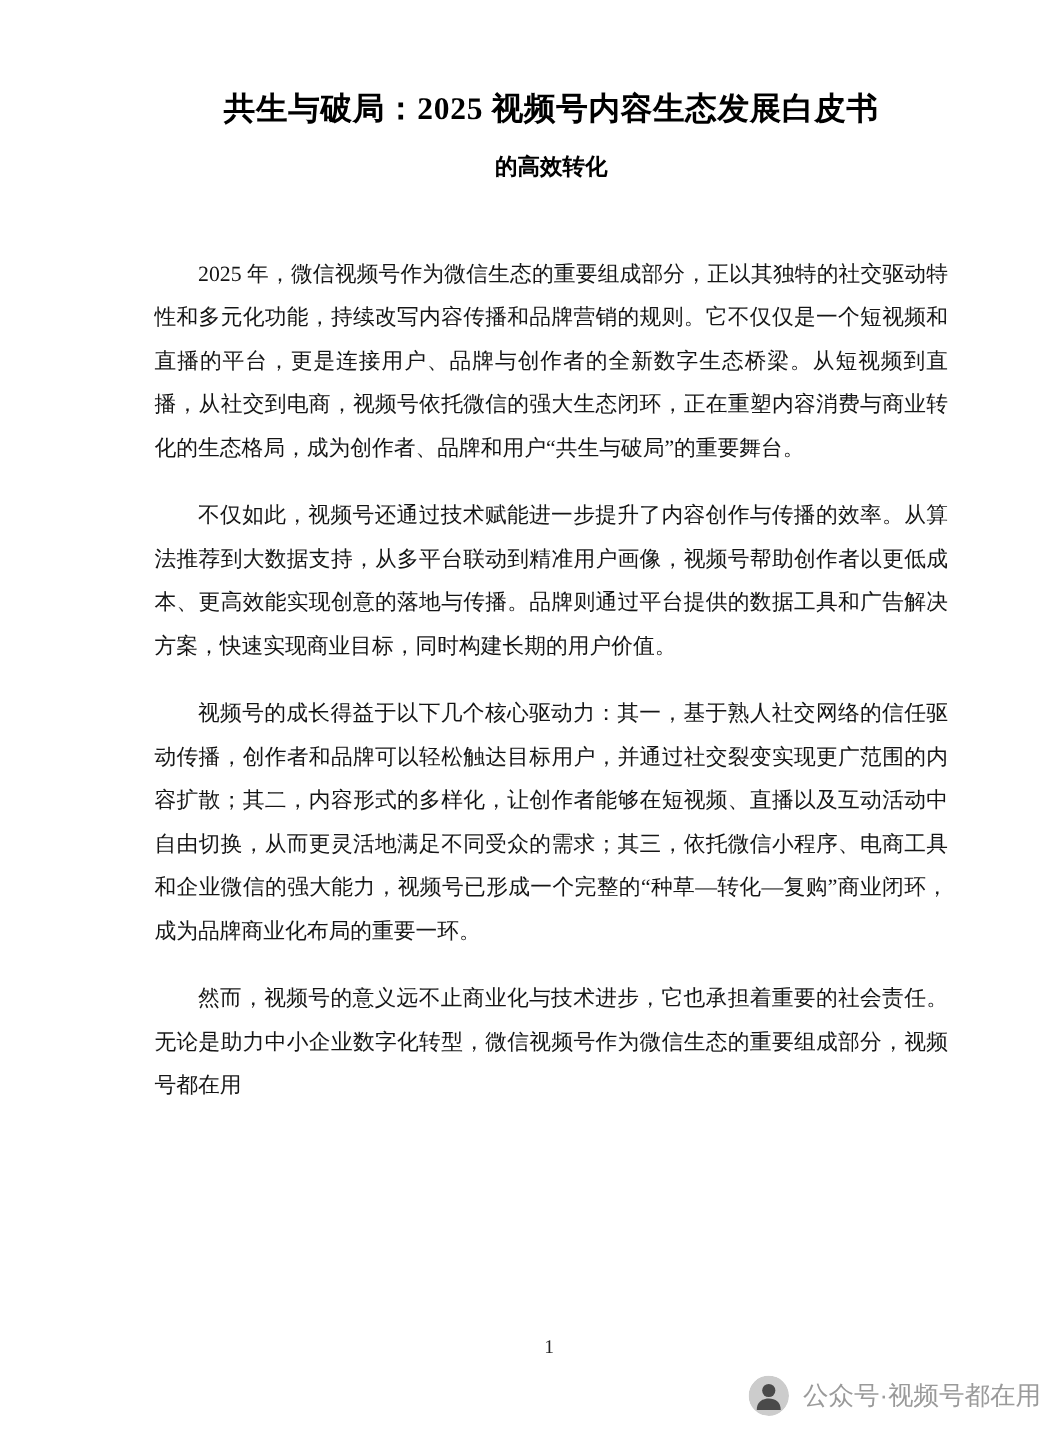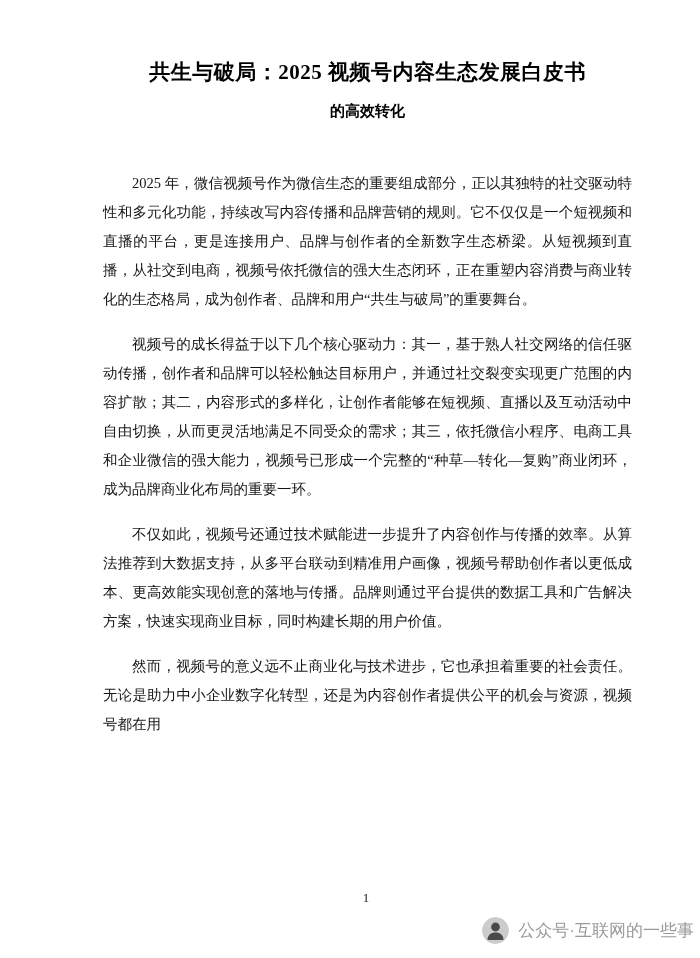--- a/index.html
+++ b/index.html
@@ -84,32 +84,32 @@
 
 <div class="page">
 
   <div class="content">
     <h1 class="doc-title">共生与破局：2025 视频号内容生态发展白皮书</h1>
 
     <h2 class="doc-subtitle">的高效转化</h2>
 
     <div class="doc-body">
       <p>2025 年，微信视频号作为微信生态的重要组成部分，正以其独特的社交驱动特性和多元化功能，持续改写内容传播和品牌营销的规则。它不仅仅是一个短视频和直播的平台，更是连接用户、品牌与创作者的全新数字生态桥梁。从短视频到直播，从社交到电商，视频号依托微信的强大生态闭环，正在重塑内容消费与商业转化的生态格局，成为创作者、品牌和用户“共生与破局”的重要舞台。</p>
+      <p>不仅如此，视频号还通过技术赋能进一步提升了内容创作与传播的效率。从算法推荐到大数据支持，从多平台联动到精准用户画像，视频号帮助创作者以更低成本、更高效能实现创意的落地与传播。品牌则通过平台提供的数据工具和广告解决方案，快速实现商业目标，同时构建长期的用户价值。</p>
       <p>视频号的成长得益于以下几个核心驱动力：其一，基于熟人社交网络的信任驱动传播，创作者和品牌可以轻松触达目标用户，并通过社交裂变实现更广范围的内容扩散；其二，内容形式的多样化，让创作者能够在短视频、直播以及互动活动中自由切换，从而更灵活地满足不同受众的需求；其三，依托微信小程序、电商工具和企业微信的强大能力，视频号已形成一个完整的“种草—转化—复购”商业闭环，成为品牌商业化布局的重要一环。</p>
-      <p>不仅如此，视频号还通过技术赋能进一步提升了内容创作与传播的效率。从算法推荐到大数据支持，从多平台联动到精准用户画像，视频号帮助创作者以更低成本、更高效能实现创意的落地与传播。品牌则通过平台提供的数据工具和广告解决方案，快速实现商业目标，同时构建长期的用户价值。</p>
-      <p>然而，视频号的意义远不止商业化与技术进步，它也承担着重要的社会责任。无论是助力中小企业数字化转型，还是为内容创作者提供公平的机会与资源，视频号都在用</p>
+      <p>然而，视频号的意义远不止商业化与技术进步，它也承担着重要的社会责任。无论是助力中小企业数字化转型，微信视频号作为微信生态的重要组成部分，视频号都在用</p>
     </div>
   </div>
 
   <div class="page-number">1</div>
 
   <div class="watermark">
     <span class="avatar">
       <svg width="27" height="27" viewBox="0 0 27 27" xmlns="http://www.w3.org/2000/svg" aria-hidden="true">
         <circle cx="13.5" cy="13.5" r="13.5" fill="#cccccc"></circle>
         <circle cx="13.5" cy="10" r="4.4" fill="#4a4a4a"></circle>
         <path d="M5.5 23c0-5.2 3.6-7.6 8-7.6s8 2.4 8 7.6z" fill="#4a4a4a"></path>
       </svg>
     </span>
-    <span>公众号·互联网的一些事</span>
+    <span>公众号·视频号都在用</span>
   </div>
 
 </div>
 
 </body></html>

